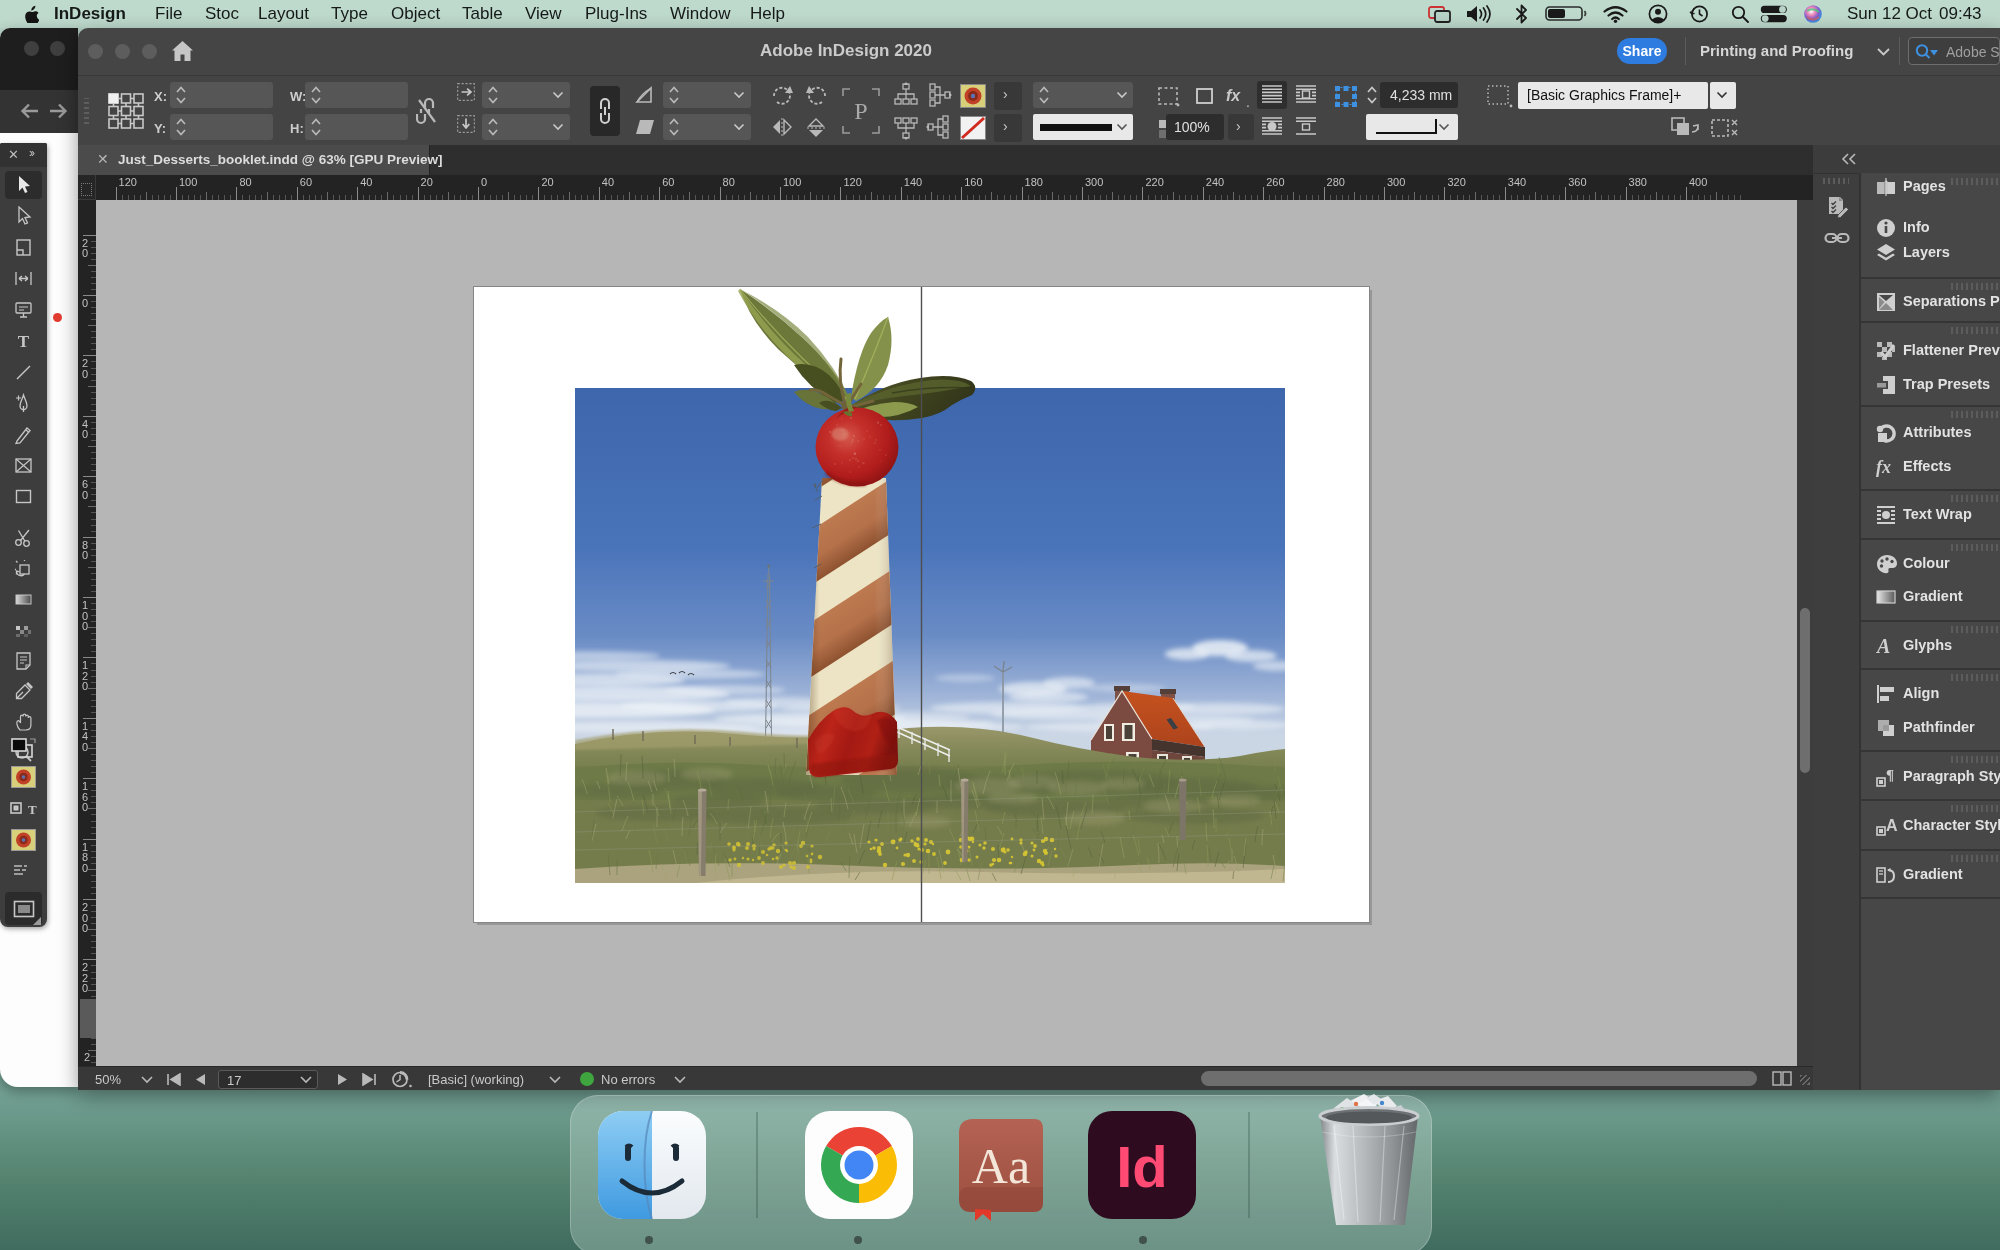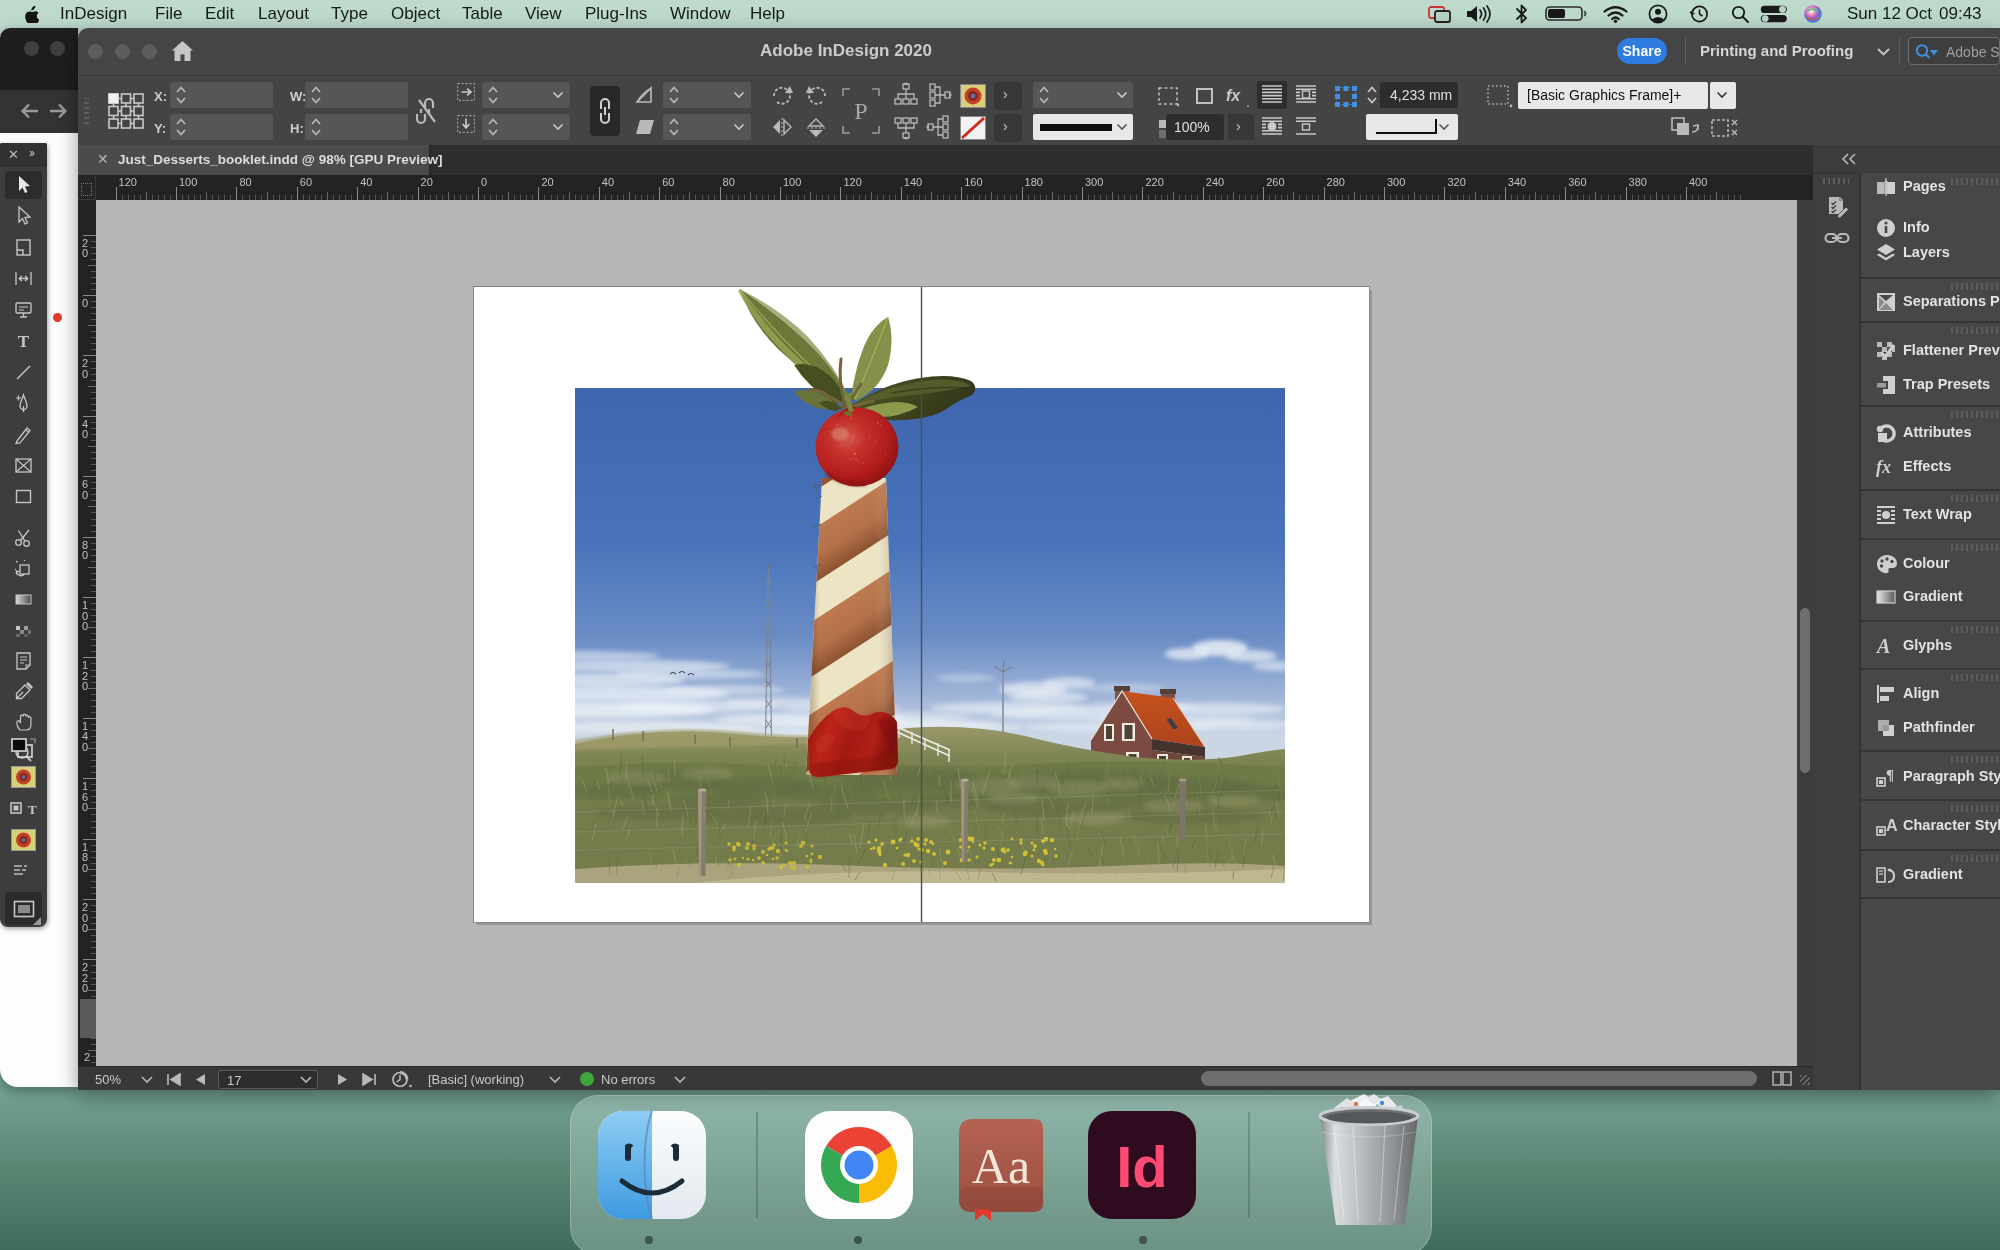--- a/index.html
+++ b/index.html
@@ -56,23 +56,23 @@
   .cdark { position:absolute; background:#2d2d2d; border-radius:3px; color:#e0e0e0; }
   .clabel { position:absolute; color:#cdcdcd; font-size:13px; font-weight:bold; }
 </style>
 </head>
 <body>
 
 <div id="menubar">
   <svg class="abs" style="left:24px;top:5px" width="15" height="18" viewBox="0 0 15 18">
       <path fill="#141414" d="M10.2 4.1c.8-.9 1.3-2.1 1.2-3.3-1.1.1-2.3.7-3 1.6-.7.8-1.3 2-1.1 3.2 1.1 0 2.2-.6 2.9-1.5zm2.5 7.2c0-2.2 1.8-3.2 1.9-3.3-1-1.5-2.6-1.7-3.1-1.7-1.3-.2-2.6.8-3.3.8-.7 0-1.7-.8-2.8-.7-1.4 0-2.8.9-3.5 2.1-1.5 2.7-.4 6.6 1.1 8.7.7 1.1 1.6 2.2 2.8 2.1 1.1-.1 1.5-.7 2.8-.7 1.3 0 1.7.7 2.8.7 1.2 0 2-1.1 2.7-2.1.8-1.2 1.2-2.4 1.2-2.5-.1 0-2.3-.9-2.4-3.4z"></path>
     </svg>
-  <span class="mi" style="left:60px;font-weight:normal">InDesign</span>
+  <span class="mi" style="left:54px;font-weight:bold">InDesign</span>
   <span class="mi" style="left:155px">File</span>
-  <span class="mi" style="left:205px">Edit</span>
+  <span class="mi" style="left:205px">Stoc</span>
   <span class="mi" style="left:258px">Layout</span>
   <span class="mi" style="left:331px">Type</span>
   <span class="mi" style="left:391px">Object</span>
   <span class="mi" style="left:462px">Table</span>
   <span class="mi" style="left:525px">View</span>
   <span class="mi" style="left:585px">Plug-Ins</span>
   <span class="mi" style="left:670px">Window</span>
   <span class="mi" style="left:750px">Help</span>
   <svg class="abs" style="left:1428px;top:6px" width="24" height="17" viewBox="0 0 24 17">
       <rect x="1" y="1" width="15" height="11" rx="2" fill="none" stroke="#c33" stroke-width="1.8"></rect>
@@ -490,21 +490,21 @@
       </svg>
 <svg class="abs" style="left:1632px;top:40px" width="30" height="24" viewBox="0 0 30 24">
       <rect x="2" y="4" width="16" height="16" fill="none" stroke="#b9b9b9" stroke-width="1.6" stroke-dasharray="3 2"></rect>
       <path d="M22 4 l5 5 M27 4 l-5 5 M22 19 l5 -5 M27 19 l-5 -5" stroke="#b9b9b9" stroke-width="1.4" fill="none"></path>
       </svg>
     </div>
 
   <div id="tabbar">
     <div id="tab1">
       <span class="abs" style="left:19px;top:6px;color:#b5b5b5;font-size:14px">✕</span>
-      <span class="abs" style="left:40px;top:7px;font-weight:bold">Just_Desserts_booklet.indd @ 98% [GPU Preview]</span>
+      <span class="abs" style="left:40px;top:7px;font-weight:bold">Just_Desserts_booklet.indd @ 63% [GPU Preview]</span>
     </div>
   </div>
 
   <div id="corner">
       <div class="abs" style="left:3px;top:8px;width:11px;height:13px;border:1px dotted #7a7a7a"></div>
     </div>
   <div id="hruler">
       <div class="htick" style="left:19.6px"></div>
 <div class="hlab" style="left:22.6px">120</div>
 <div class="htickm" style="left:49.8px"></div>

